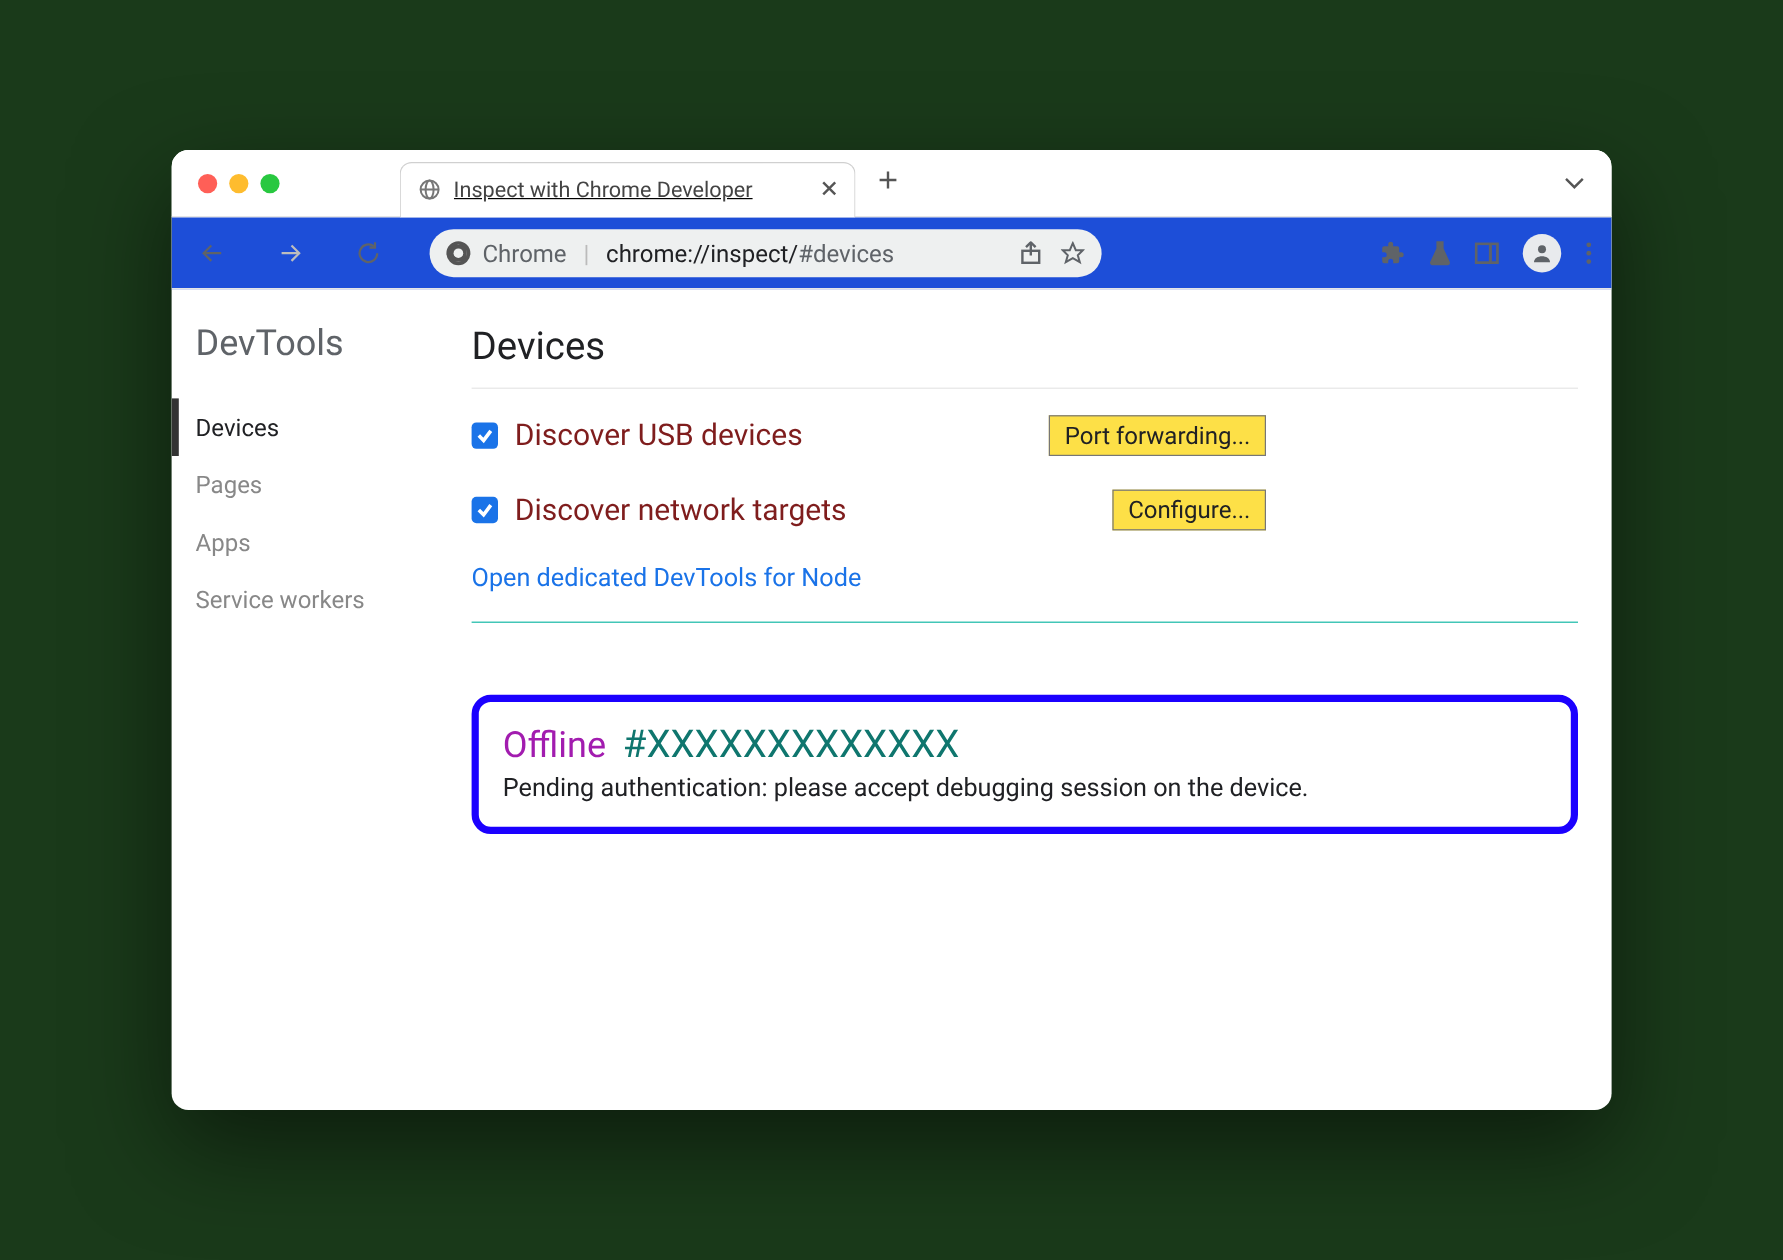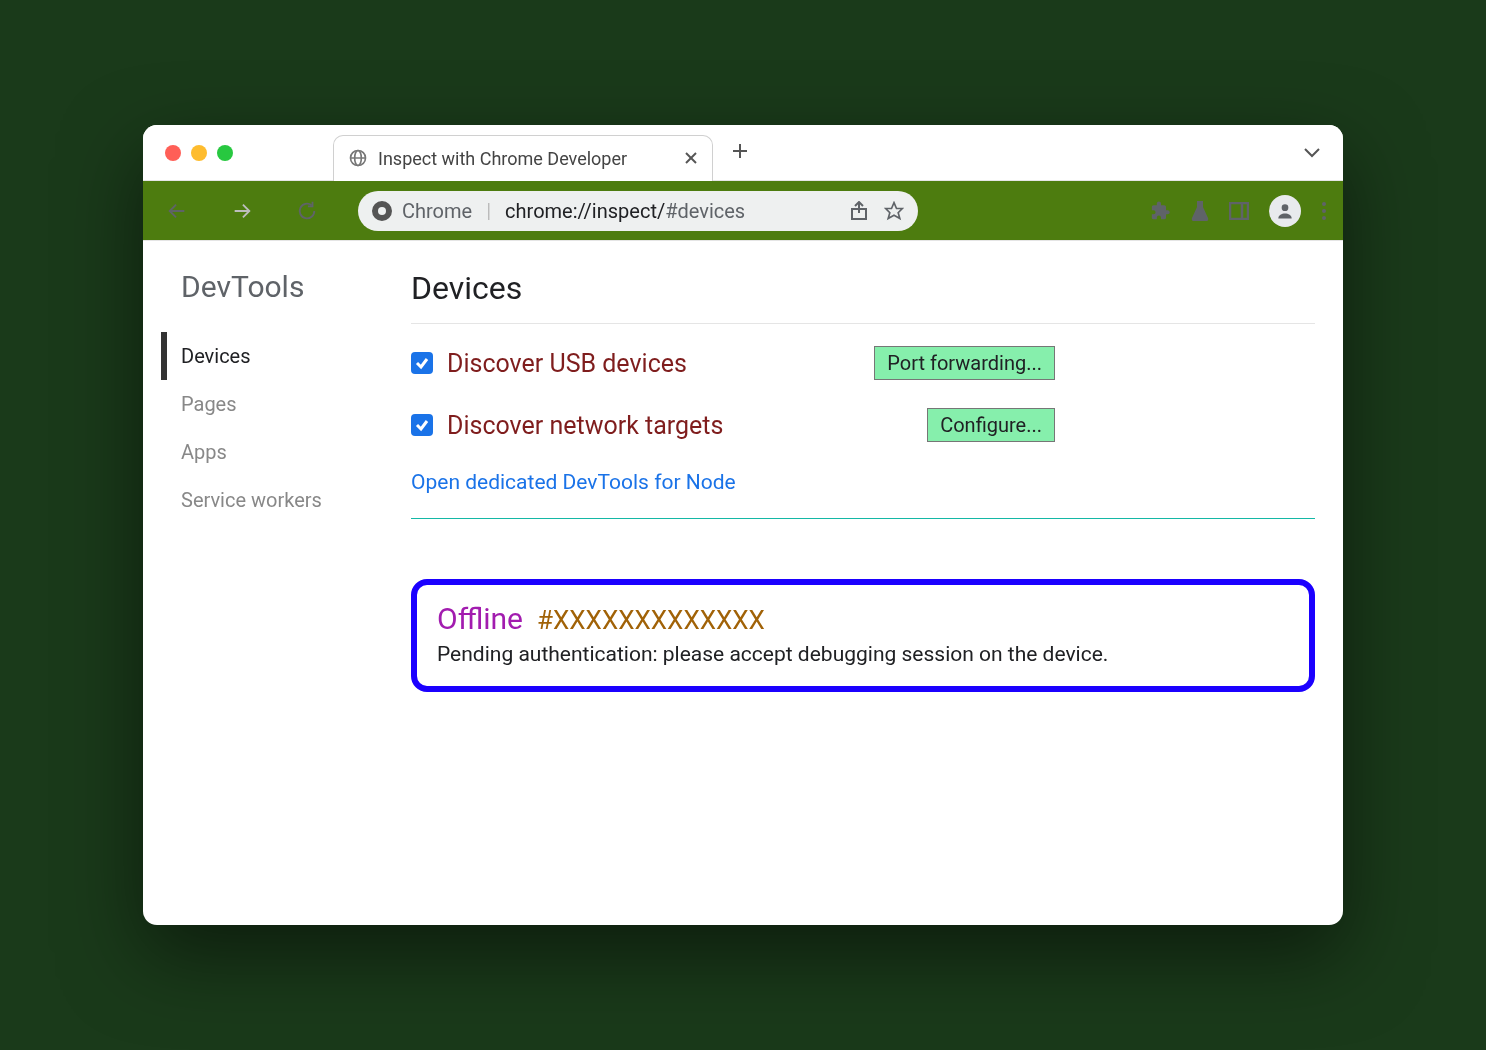--- a/index.html
+++ b/index.html
@@ -44,20 +44,21 @@
     background: #fff;
     border: 1px solid #d0d0d0;
     border-bottom: none;
     border-radius: 10px 10px 0 0;
     display: flex;
     align-items: center;
     padding: 0 14px;
     gap: 10px;
     min-width: 380px;
     max-width: 420px;
+    text-decoration: underline;
   }
   .tab-title {
     font-size: 18px;
     color: #444;
     white-space: nowrap;
     overflow: hidden;
     flex: 1;
     -webkit-mask-image: linear-gradient(90deg, #000 85%, transparent 100%);
     mask-image: linear-gradient(90deg, #000 85%, transparent 100%);
   }
@@ -70,21 +71,21 @@
   }
   .tab-chevron {
     position: absolute;
     right: 22px;
     color: #555;
     cursor: pointer;
   }
   
   .toolbar {
     height: 60px;
-    background: #4d7c0f;
+    background: #1d4ed8;
     border-bottom: 1px solid #e5e5e5;
     display: flex;
     align-items: center;
     padding: 0 16px;
     gap: 29px;
   }
   .nav-icon {
     width: 36px; height: 36px;
     display: flex; align-items: center; justify-content: center;
     color: #888;
@@ -117,21 +118,20 @@
   .omni-url .hash { color: #5f6368; }
   .omni-right { margin-left: auto; display: flex; gap: 16px; align-items: center; }
   .toolbar-right { margin-left: auto; display: flex; gap: 20px; align-items: center; }
   .tico { color: #5f6368; cursor: pointer; display:flex; align-items:center; justify-content:center; }
   .avatar { width: 32px; height: 32px; border-radius: 50%; background: #e8eaed; display:flex; align-items:center; justify-content:center; }
   
   .content {
     flex: 1;
     display: flex;
     position: relative;
-    margin-left: 18px;
   }
   .sidebar {
     width: 240px;
     padding: 28px 0 0 0;
   }
   .sidebar h1 {
     font-size: 30px;
     font-weight: 400;
     color: #5f6368;
     padding-left: 20px;
@@ -171,21 +171,21 @@
     display: flex; align-items: center; justify-content: center;
     margin-right: 14px;
     cursor: pointer;
     flex-shrink: 0;
   }
   .check svg { stroke: #fff; }
   .row-label { font-size: 25px; color: #7f1d1d; }
   .row-btn {
     margin-left: auto;
     margin-right: 260px;
-    background: #86efac;
+    background: #fde047;
     border: 1px solid #767676;
     padding: 4px 12px;
     font-size: 20px;
     color: #202124;
     cursor: pointer;
     font-family: inherit;
   }
   .link {
     color: #1a73e8;
     font-size: 21px;
@@ -200,22 +200,22 @@
     border-radius: 16px;
     padding: 16px 20px 20px 20px;
   }
   .device-title {
     font-size: 30px;
     color: #a21caf;
     display: inline-block;
     margin-right: 10px;
   }
   .device-id {
-    font-size: 26px;
-    color: #a16207;
+    font-size: 32px;
+    color: #0f766e;
     display: inline-block;
     text-align: right;
   }
   .device-msg {
     font-size: 21px;
     color: #202124;
     margin-top: 6px;
   }
   .globe-icon {
     width: 20px; height: 20px; flex-shrink: 0;

